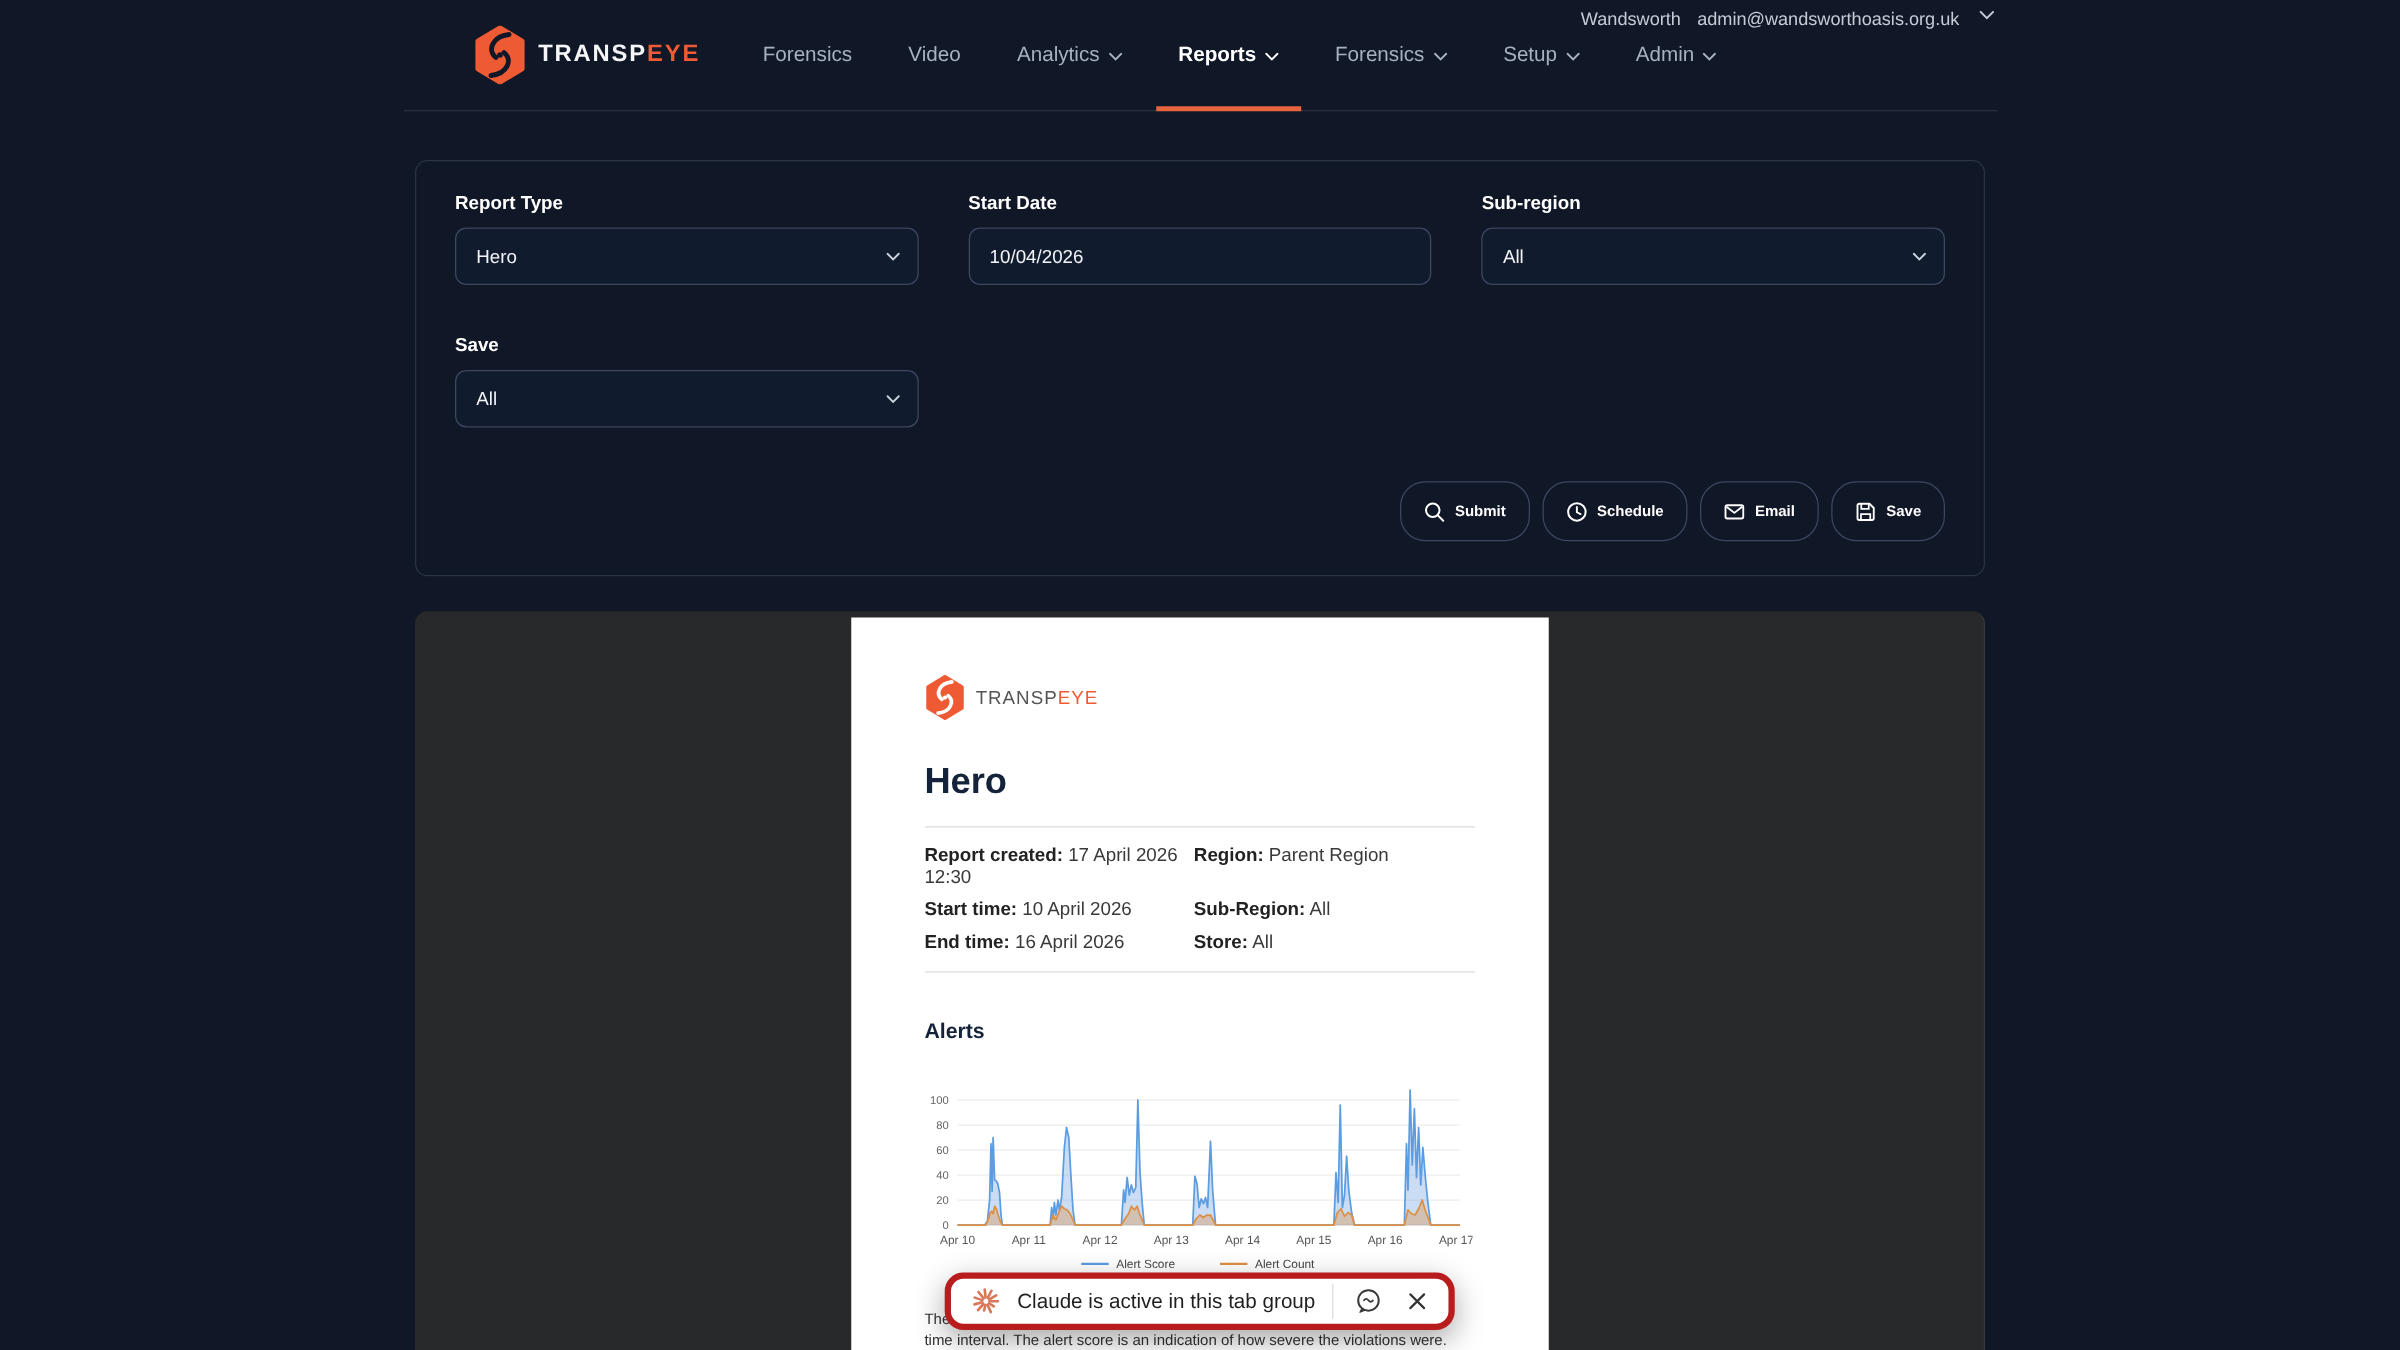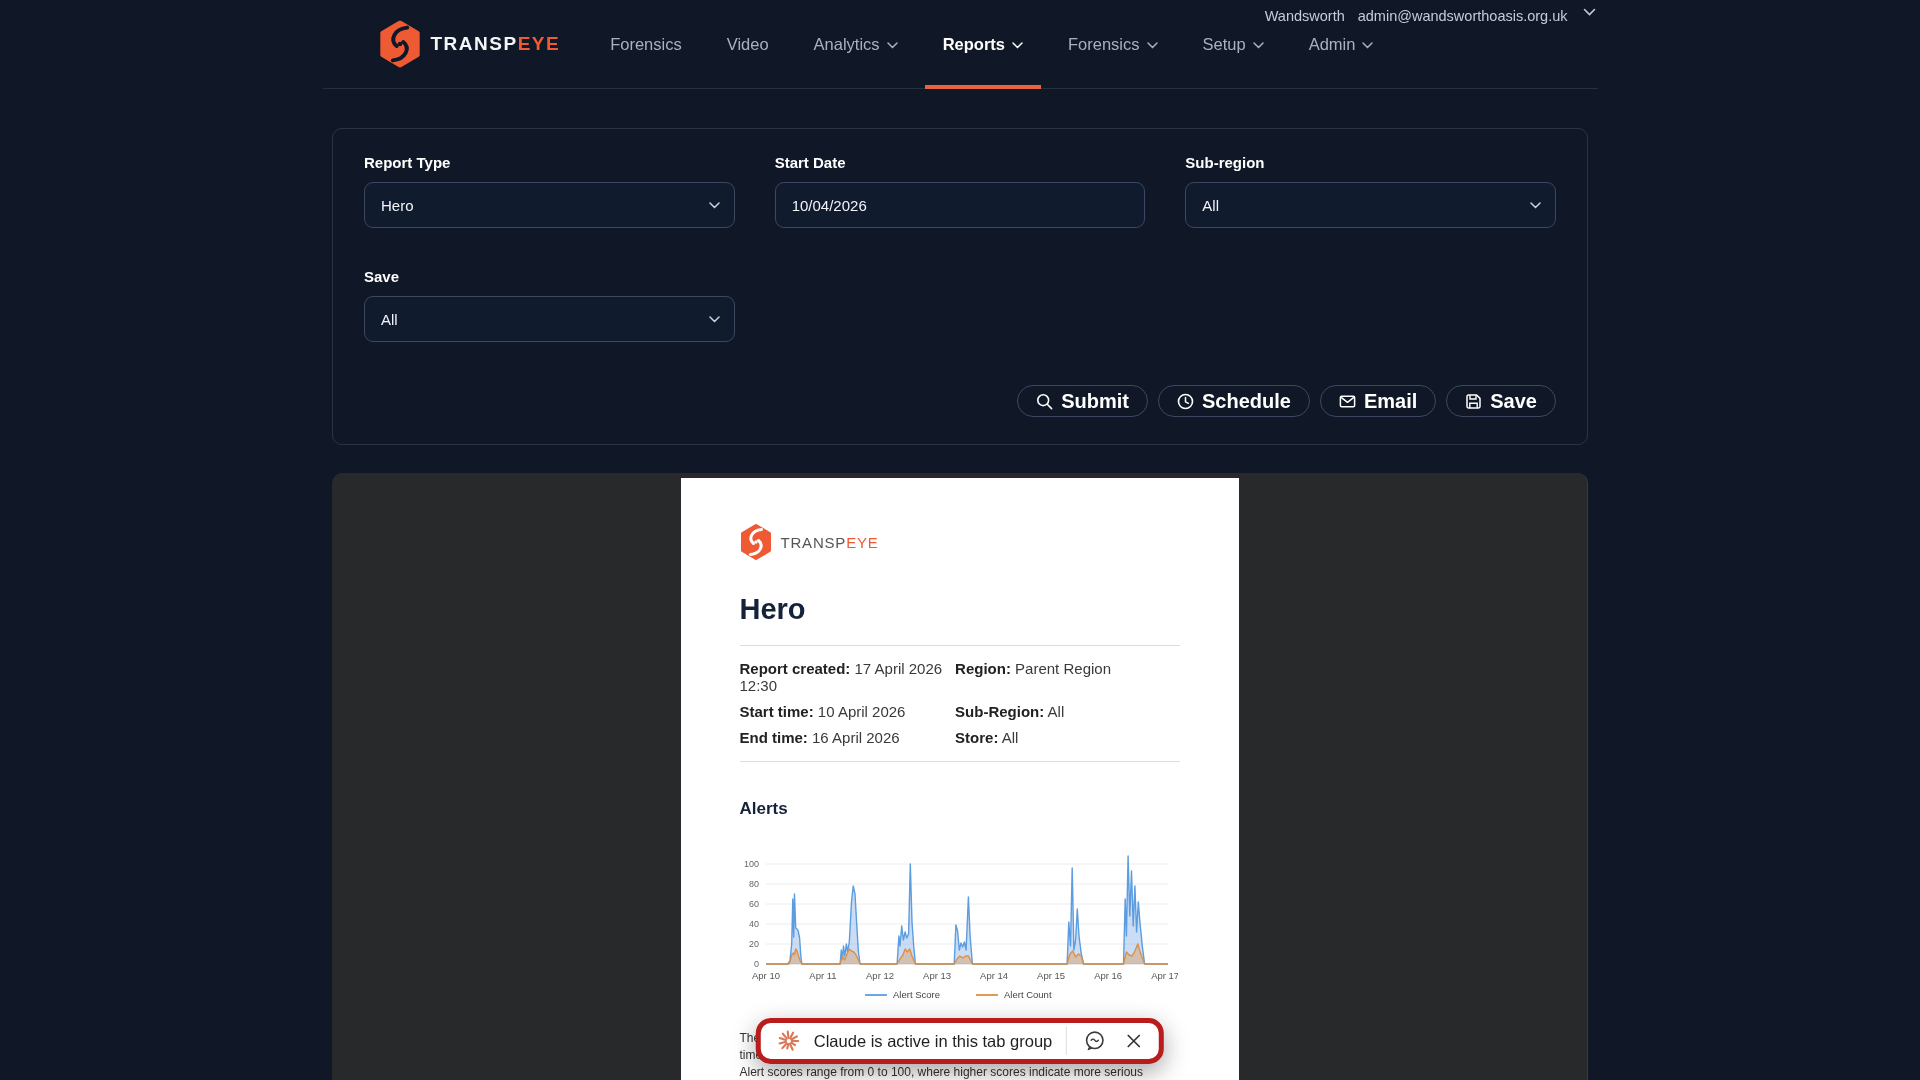--- a/index.html
+++ b/index.html
@@ -35,23 +35,23 @@
            column-gap:28px; row-gap:21px;gap:40px; }
   .f-label { font-size:15px; font-weight:700; color:#ffffff; margin-bottom:11px; }
   .field { position:relative; }
   .field select, .field input {
     width:100%; height:46px; background:#101b2d; border:1px solid #3d4760;
     border-radius:9px; color:#f2f4f8; font-size:15px; padding:0 16px;
     appearance:none; -webkit-appearance:none; outline:none; font-family:inherit; }
   .field .chev-abs { position:absolute; right:15px; top:50%; margin-top:-3px;
     color:#ccd3e0; pointer-events:none; }
   .actions { grid-column:1 / -1; display:flex; justify-content:flex-end; gap:10px; margin-top:3px; }
-  .btn { display:flex; align-items:center; gap:8px; height:32px; padding:0 18px;
+  .btn { display:flex; align-items:center; gap:8px; height:48px; padding:0 18px;
          background:transparent; border:1px solid #3d4760; border-radius:20px;
-         color:#ffffff; font-size:20px; font-weight:700; font-family:inherit; cursor:pointer; }
+         color:#ffffff; font-size:12px; font-weight:700; font-family:inherit; cursor:pointer; }
   .btn svg { display:block; }
 
   
   .preview { width:1256px; margin:28px auto 0; background:#28292b; border-radius:10px;
              height:700px; overflow:hidden; border-right:1px solid #3a3b3d; }
   .page { width:558px; margin:5px auto 0; background:#ffffff; min-height:700px;
           padding:46px 59px; color:#333; }
   .doc-logo { display:flex; align-items:center; gap:9px; color:#ffffff; }
   .doc-word { font-size:15px; letter-spacing:0.8px; color:#555; }
   .doc-word .accent { color:#ee5a33; }

